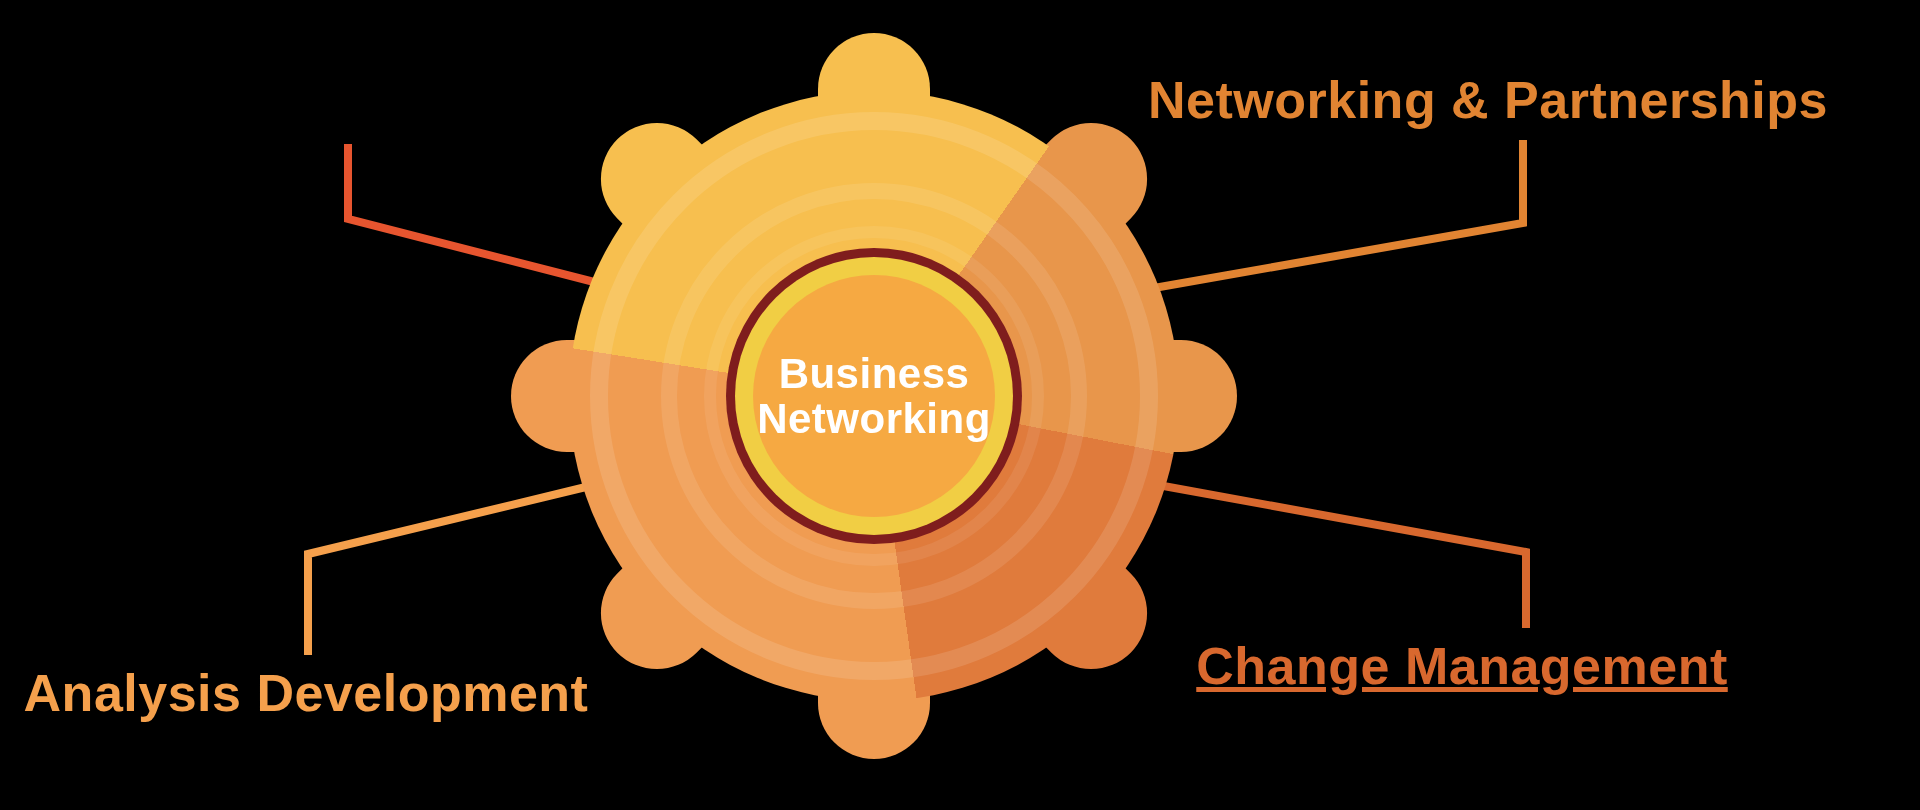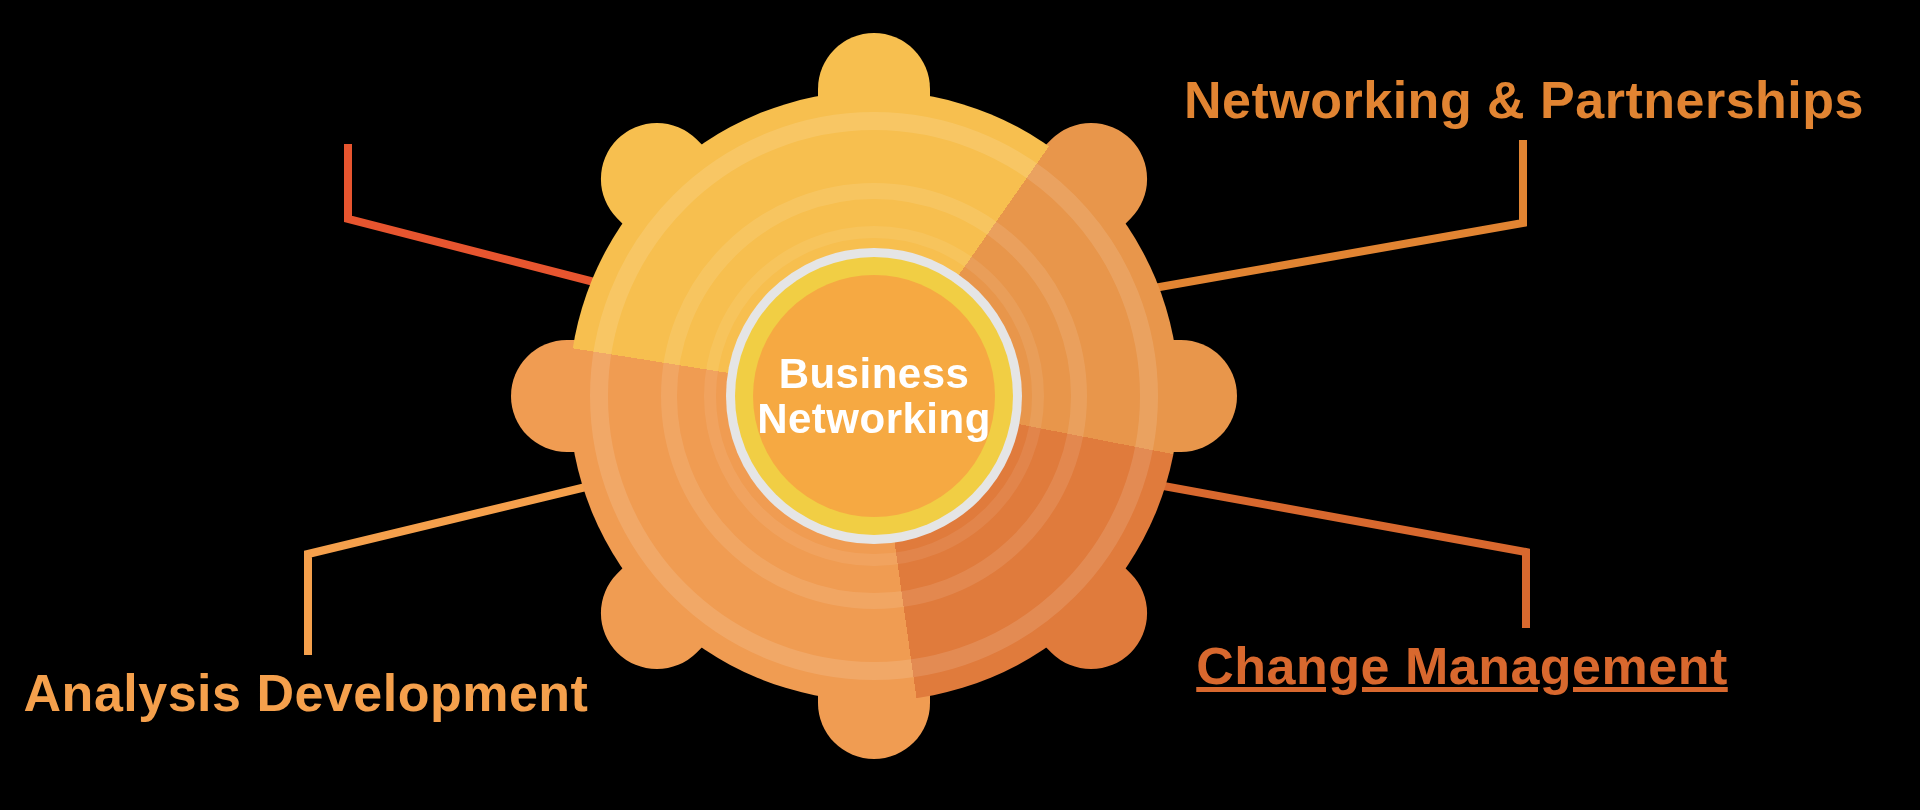--- a/index.html
+++ b/index.html
@@ -44,21 +44,21 @@
   .hub-text{
     color:#ffffff;font-size:42px;font-weight:800;line-height:45px;
     text-align:center;letter-spacing:0.5px;
   }
   
   .label{
     position:absolute;transform:translate(-50%,-50%);white-space:nowrap;
     font-size:52px;font-weight:800;letter-spacing:0.5px;z-index:5;
   }
   .label-market{left:356px;top:112px;}
-  .label-networking{left:1488px;top:100px;margin-left:36px;}
+  .label-networking{left:1488px;top:100px;}
   .label-strategy{left:306px;top:693px;}
   .label-change{left:1462px;top:666px;text-decoration:underline;}
 </style>
 </head>
 <body>
 
 <div class="canvas">
 
   <svg class="connectors" viewBox="0 0 1920 810" xmlns="http://www.w3.org/2000/svg">
     <polyline points="348,144 348,219 598,283" fill="none" stroke-width="8" stroke="#e7552f"></polyline>
@@ -75,21 +75,21 @@
   <div class="tooth" style="background:#f09c52;transform:rotate(225deg) translateY(-278px);"></div>
   <div class="tooth" style="background:#f09c52;transform:rotate(270deg) translateY(-278px);"></div>
   <div class="tooth" style="background:#f7bf4f;transform:rotate(315deg) translateY(-278px);"></div>
 
   <div class="gear-body">
     <div class="ring ring-outer"></div>
     <div class="ring ring-inner"></div>
     <div class="ring ring-halo"></div>
   </div>
 
-  <div class="hub" style="background: #e5e5e5;">
+  <div class="hub" style="background: #7f1d1d;">
     <div class="hub-yellow" style="background: rgb(241, 206, 68);">
       <div class="hub-disc" style="background: rgb(246, 169, 66);">
         <div class="hub-text">Business</div>
         <div class="hub-text">Networking</div>
       </div>
     </div>
   </div>
 
   <div class="label label-networking" style="color: rgb(225, 132, 50);">Networking &amp; Partnerships</div>
   <div class="label label-strategy" style="color: rgb(245, 160, 76);">Analysis Development</div>

